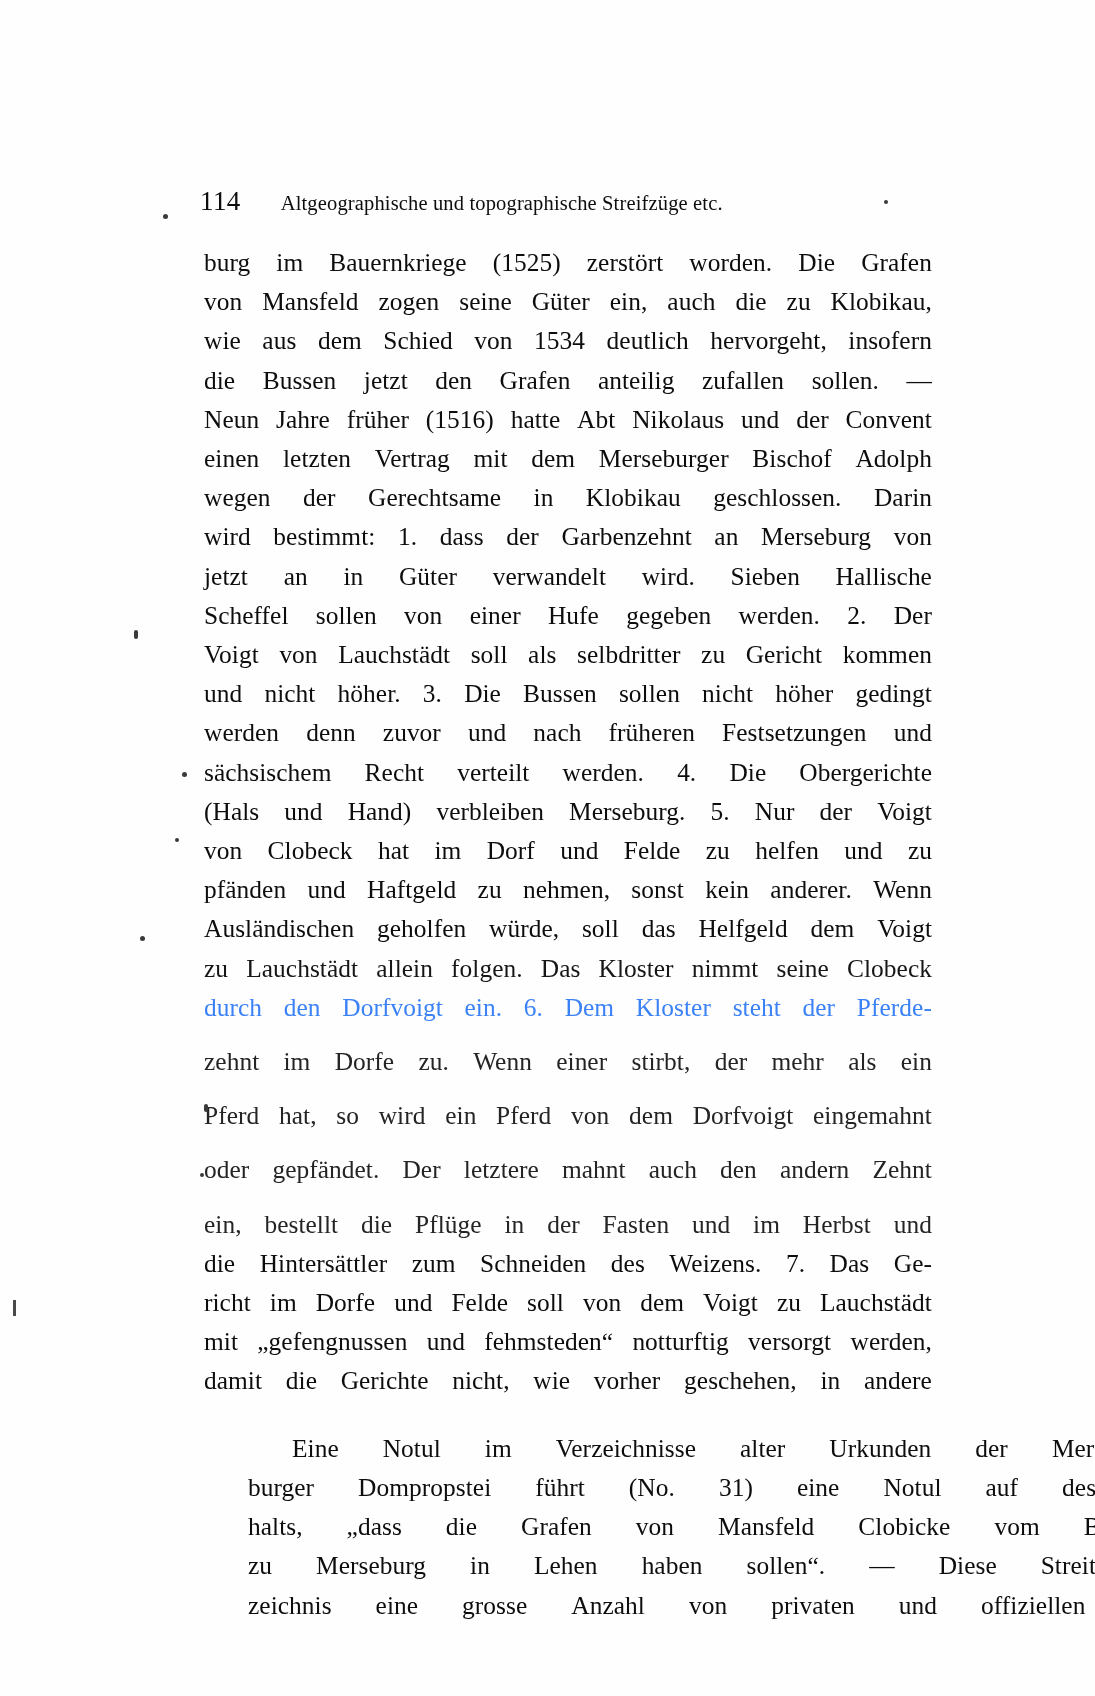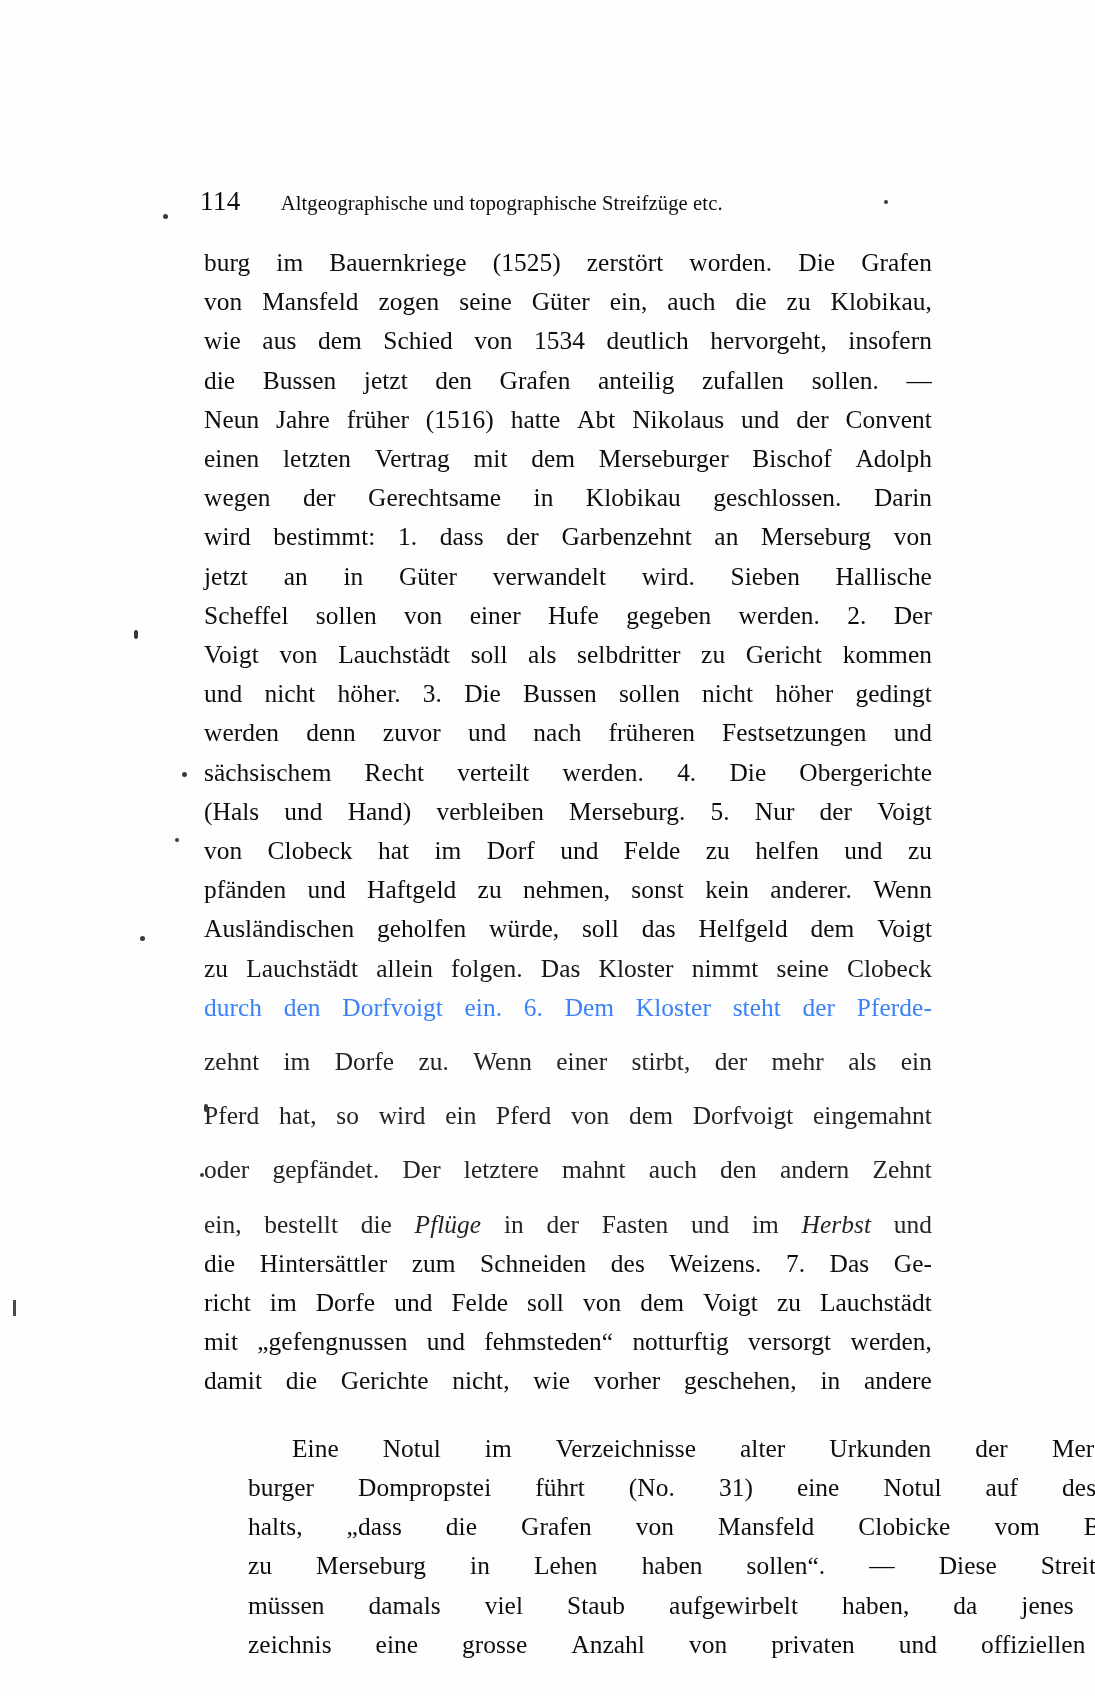--- a/index.html
+++ b/index.html
@@ -74,21 +74,21 @@
     white-space: nowrap;
   }
   
   .ln.j {
     display: flex;
     justify-content: space-between;
     white-space: nowrap;
   }
   .ln.j > span { white-space: pre; }
 
-  .it { font-style: italic; }
+  .it { }
 
   
   .fade1 { color: #161616; }
   .fade2 { color: #3b82f6; }
   .fade3 { color: #242424; margin-top: 15px; }
 
   
   .speck {
     position: absolute;
     background: #3a3a3a;
@@ -461,31 +461,20 @@
           <span>Merseburg</span>
           <span>in</span>
           <span>Lehen</span>
           <span>haben</span>
           <span>sollen“.</span>
           <span>—</span>
           <span>Diese</span>
           <span>Streitigkeiten</span>
         </span>
         <span class="ln j">
-          <span>müssen</span>
-          <span>damals</span>
-          <span>viel</span>
-          <span>Staub</span>
-          <span>aufgewirbelt</span>
-          <span>haben,</span>
-          <span>da</span>
-          <span>jenes</span>
-          <span>Ver-</span>
-        </span>
-        <span class="ln j">
           <span>zeichnis</span>
           <span>eine</span>
           <span>grosse</span>
           <span>Anzahl</span>
           <span>von</span>
           <span>privaten</span>
           <span>und</span>
           <span>offiziellen</span>
         </span>
       </p>

